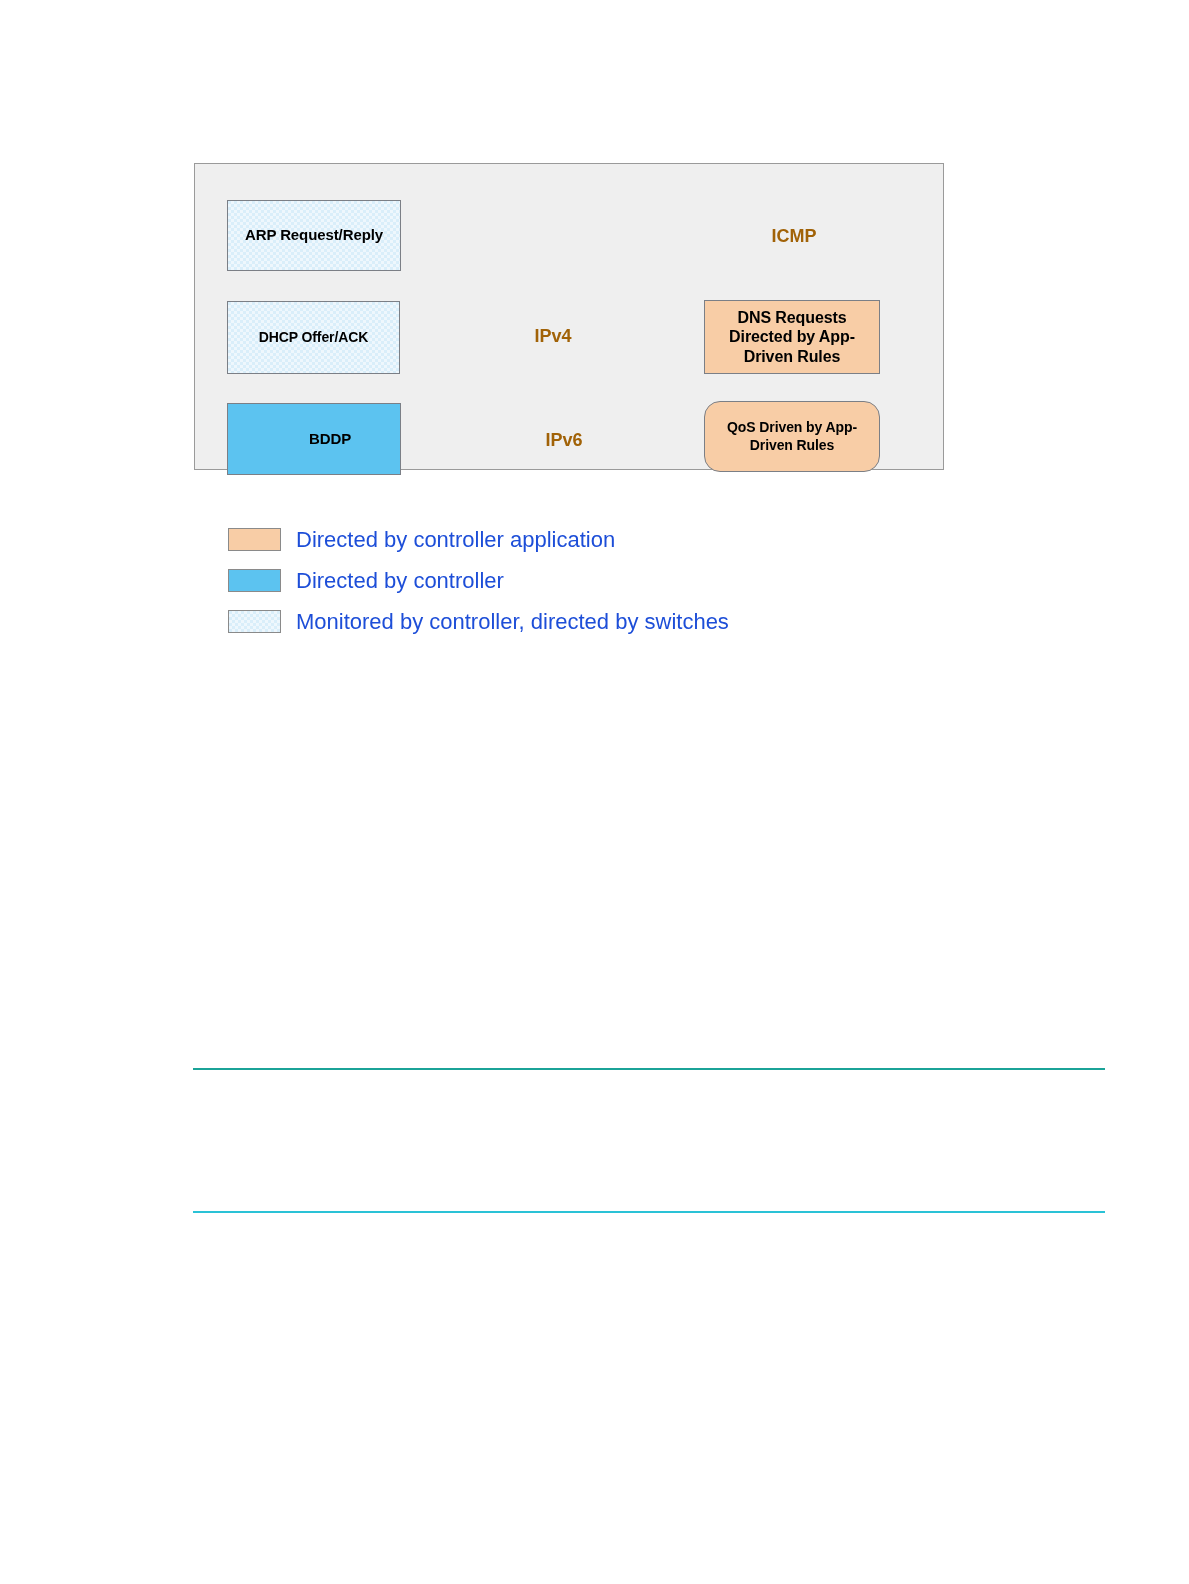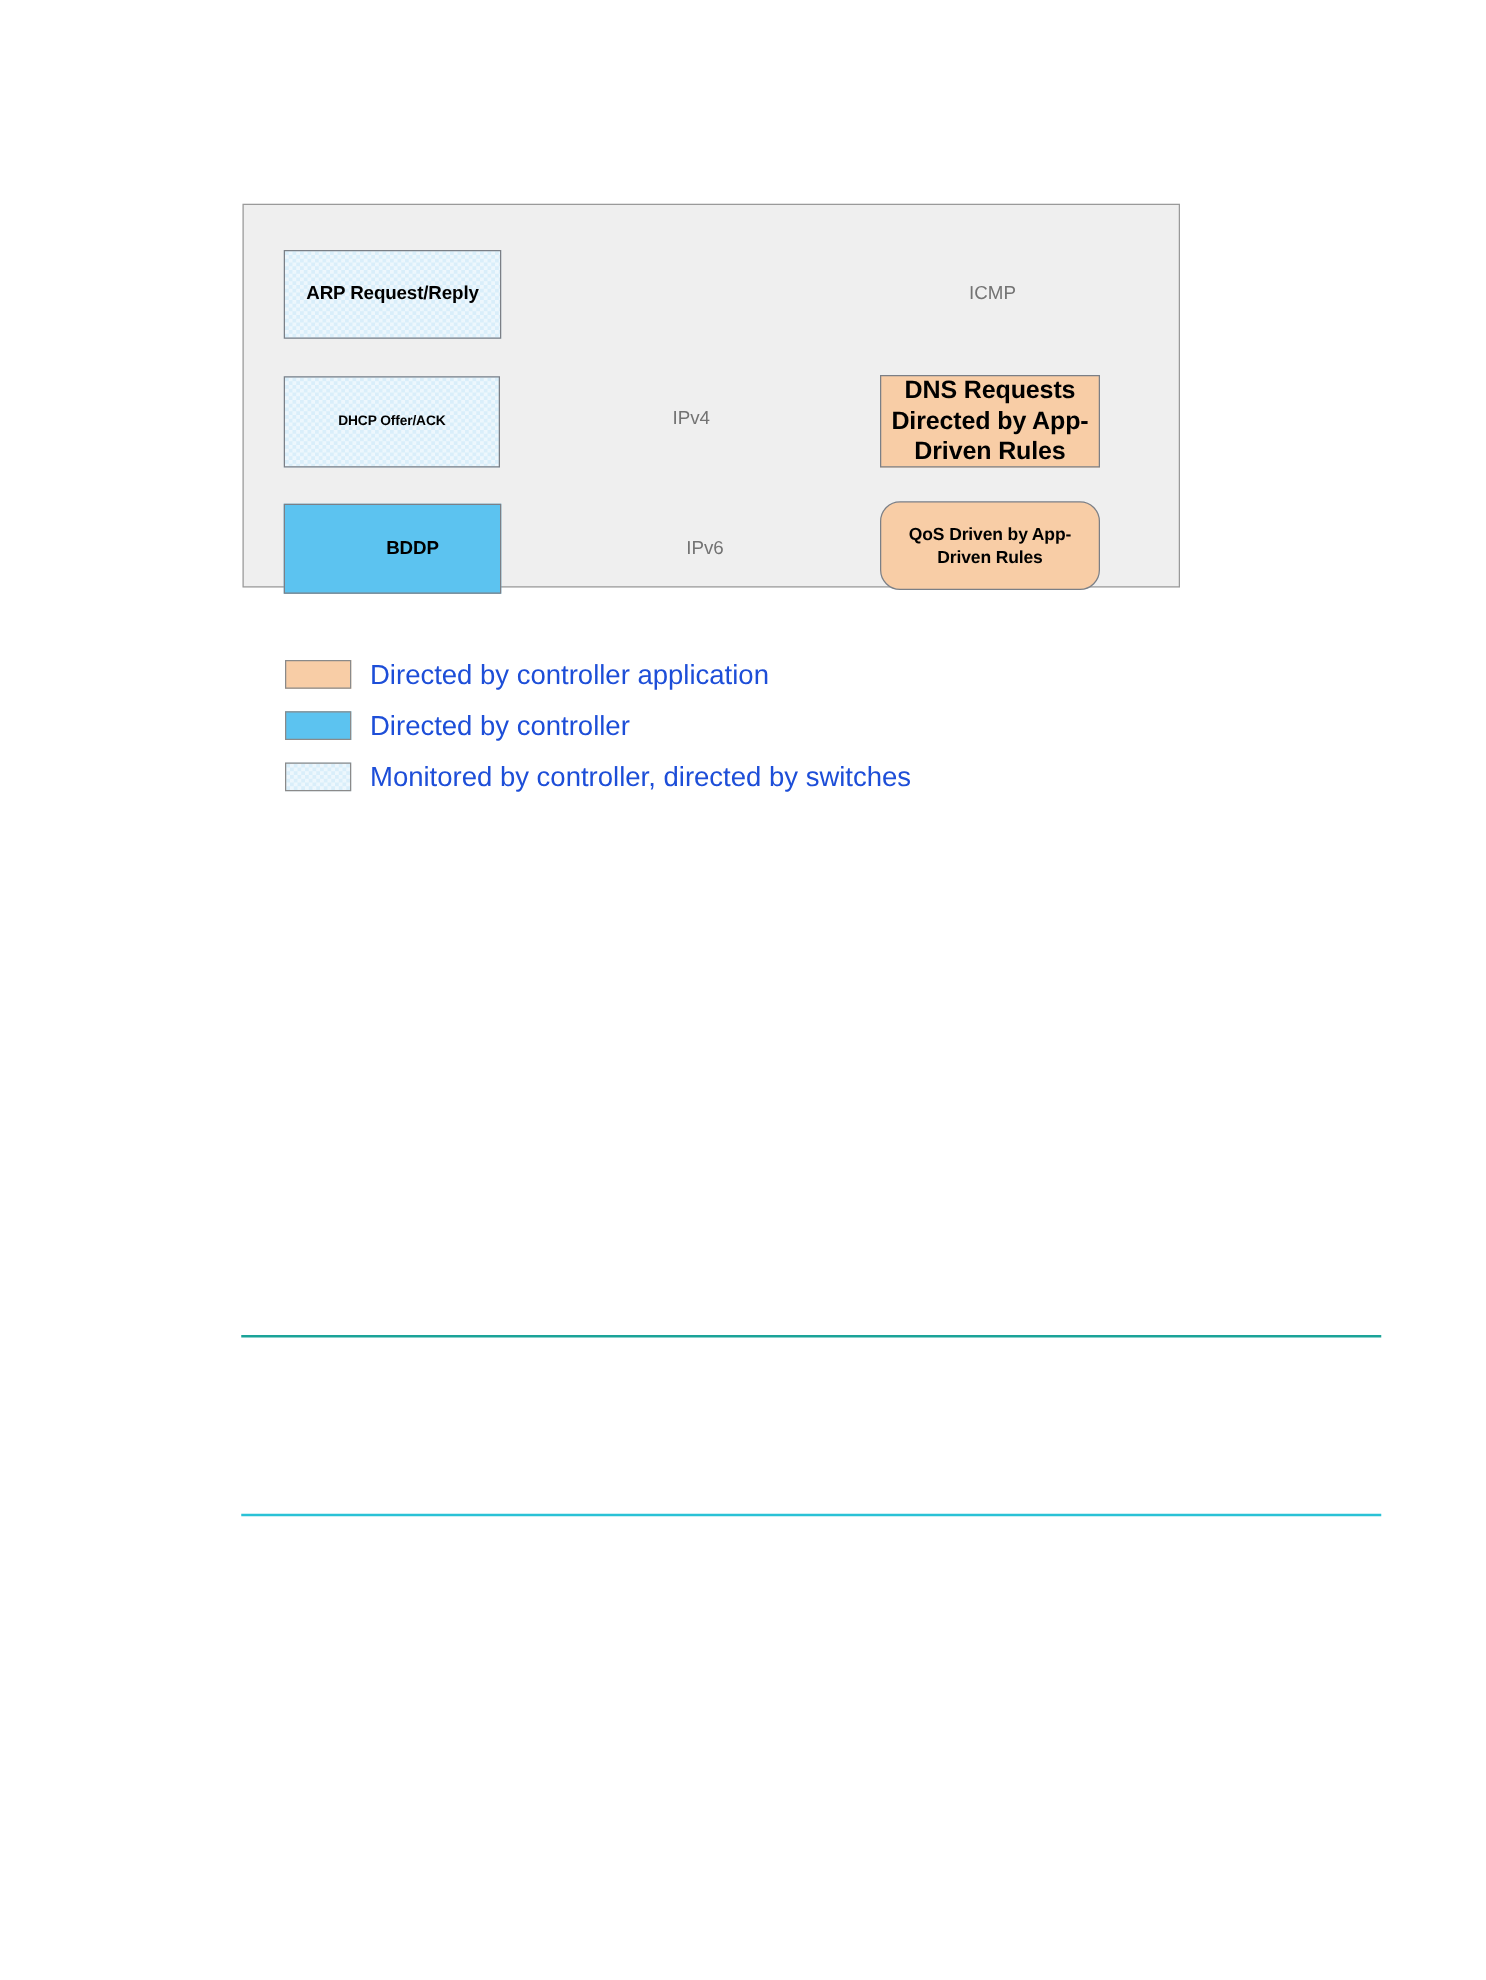--- a/index.html
+++ b/index.html
@@ -60,23 +60,23 @@
     background-size: 6px 6px;
     background-position: 0 0, 3px 3px;
   }
   .fill-blue     { background-color: #5cc3f0; }
   .fill-orange   { background-color: #f8cda6; }
   .fill-gray     { background-color: #efefef; }
 
   
   .plain-label {
     position: absolute;
-    color: #737373;
-    font-weight: normal;
-    font-size: 15px;
+    color: #a16207;
+    font-weight: bold;
+    font-size: 18px;
     text-align: center;
     white-space: nowrap;
     transform: translateX(-50%);
   }
 
   
   #legend {
     position: absolute;
     left: 194px;
     top: 519px;
@@ -121,29 +121,29 @@
 <body>
 
 <div id="page">
 
   <div id="diagram-container">
 
     <div class="node fill-lightblue" style="left:32px; top:36px; width:174px; height:71px; font-size:15px;">
       <span>ARP Request/Reply</span>
     </div>
 
-    <div class="node fill-lightblue" style="left:32px; top:137px; width:173px; height:73px; font-size:11px;">
+    <div class="node fill-lightblue" style="left:32px; top:137px; width:173px; height:73px; font-size:14px;">
       <span>DHCP Offer/ACK</span>
     </div>
 
     <div class="node fill-blue" style="left:32px; top:239px; width:174px; height:72px; font-size:15px;padding-left:32px;">
       <span>BDDP</span>
     </div>
 
-    <div class="node fill-orange" style="left:509px; top:136px; width:176px; height:74px; font-size:20px; padding:15px 2px;">
+    <div class="node fill-orange" style="left:509px; top:136px; width:176px; height:74px; font-size:16px; padding:15px 2px;">
       <span>DNS Requests Directed by App-Driven Rules</span>
     </div>
 
     <div class="node fill-orange" style="left:509px; top:237px; width:176px; height:71px; font-size:14px; padding:0 14px;border-radius:16px;">
       <span>QoS Driven by App-Driven Rules</span>
     </div>
 
     <div class="plain-label" style="left:599px; top:62px;">
       <span>ICMP</span>
     </div>

